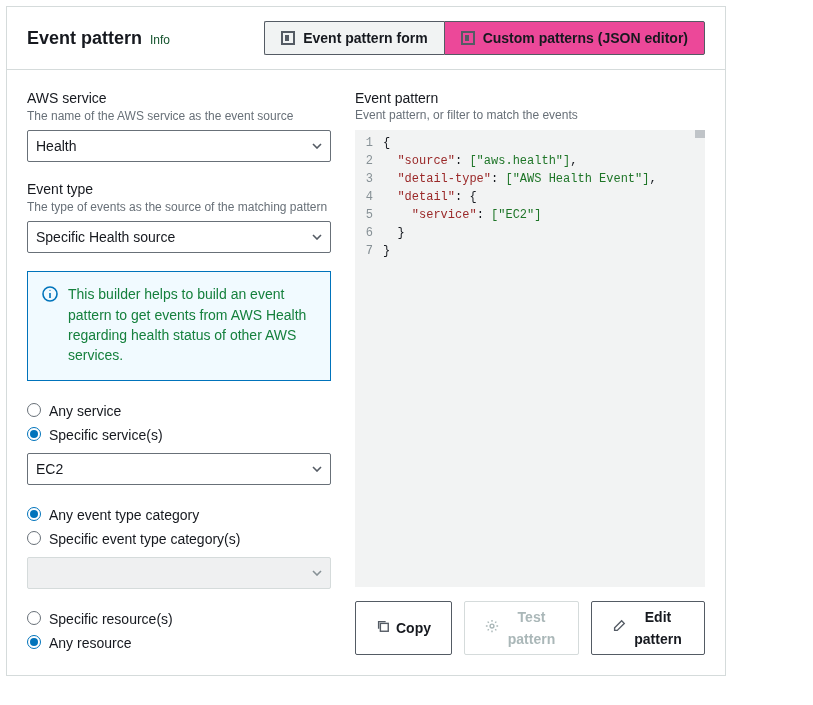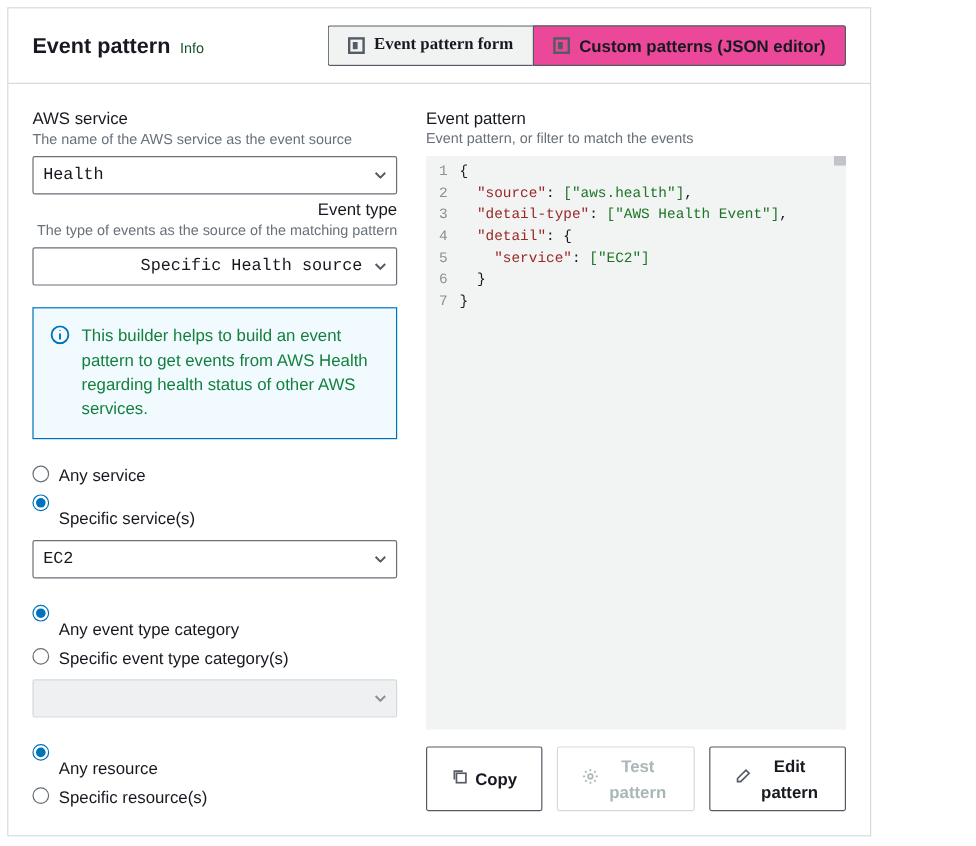--- a/index.html
+++ b/index.html
@@ -45,21 +45,21 @@
     border: 1px solid #545b64;
     background: #ec4899;
     font-size: 14px;
     font-weight: 700;
     line-height: 20px;
     cursor: pointer;
     color: #16191f;
   }
   .seg-btn:first-child { border-right: none; border-radius: 2px 0 0 2px; }
   .seg-btn:last-child { border-radius: 0 2px 2px 0; }
-  .seg-btn.active { background: #f1f3f3; font-family: Liberation Serif, serif; }
+  .seg-btn.active { background: #f1f3f3; }
   .seg-icon {
     width: 14px; height: 14px; border: 2px solid #545b64; position: relative;
   }
   .seg-icon::after {
     content: ""; position: absolute; left: 2px; top: 2px; width: 4px; bottom: 2px; background: #545b64;
   }
   .panel-body {
     border-top: 1px solid #d5dbdb;
     padding: 20px;
     display: flex;
@@ -73,28 +73,27 @@
     margin-top: 6px;
     width: 100%;
     border: 1px solid #687078;
     border-radius: 2px;
     background: #fff;
     padding: 5px 28px 5px 8px;
     font-size: 14px;
     position: relative;
     cursor: pointer;
     line-height: 20px;
-    font-family: Liberation Mono, monospace;
   }
   .select.disabled { background: #eff0f1; border-color: #d5dbdb; color: #687078; cursor: default; }
   .select .caret {
     position: absolute; right: 8px; top: 50%; transform: translateY(-50%);
   }
   .caret svg { display: block; }
-  .gap-block { margin-top: 4px; text-align: right; }
+  .gap-block { margin-top: 19px; }
   .info-box {
     margin-top: 18px;
     border: 1px solid #0073bb;
     background: #f1faff;
     padding: 12px 14px 14px 14px;
     display: flex;
     gap: 10px;
     font-size: 14px;
     line-height: 1.45;
     color: #15803d;
@@ -106,21 +105,21 @@
     padding: 4px 0;
     cursor: pointer;
   }
   .radio-row .circle {
     width: 14px; height: 14px; border: 1px solid #687078; border-radius: 50%; position: relative; flex: 0 0 auto;
   }
   .radio-row.selected .circle { border-color: #0073bb; }
   .radio-row.selected .circle::after {
     content: ""; position: absolute; left: 2px; top: 2px; right: 2px; bottom: 2px; background: #0073bb; border-radius: 50%;
   }
-  .radio-row.selected .label { font-weight: 400; margin-top: 12px; }
+  .radio-row.selected .label { font-weight: 400; }
   .code-label { font-size: 14px; }
   .code-desc { font-size: 12px; color: #687078; margin-top: 2px; }
   .code-wrap {
     margin-top: 8px;
     background: #f2f3f3;
     flex: 1 1 auto;
     min-height: 300px;
     position: relative;
     font-family: Monaco, Menlo, Consolas, "Courier New", monospace;
     font-size: 12px;
@@ -242,27 +241,27 @@
           <span>&nbsp;</span>
           <span class="caret">
             <svg width="10" height="6" viewBox="0 0 10 6">
                 <path d="M1 1 L5 5 L9 1" fill="none" stroke="#879196" stroke-width="1.6"></path>
               </svg>
           </span>
         </div>
       </div>
 
       <div class="radio-group">
+        <div class="radio-row">
+          <span class="circle"></span>
+          <span class="label">Specific resource(s)</span>
+        </div>
         <div class="radio-row selected">
           <span class="circle"></span>
           <span class="label">Any resource</span>
-        </div>
-        <div class="radio-row">
-          <span class="circle"></span>
-          <span class="label">Specific resource(s)</span>
         </div>
       </div>
 
     </div>
 
     <div class="right-col">
       <div class="code-label">Event pattern</div>
       <div class="code-desc">Event pattern, or filter to match the events</div>
 
       <div class="code-wrap">

